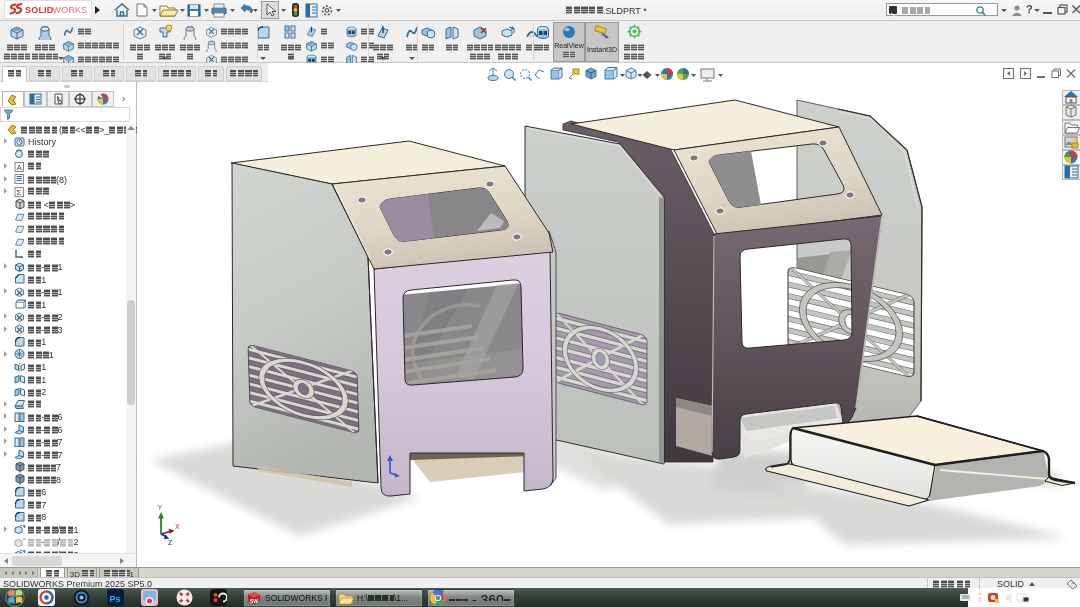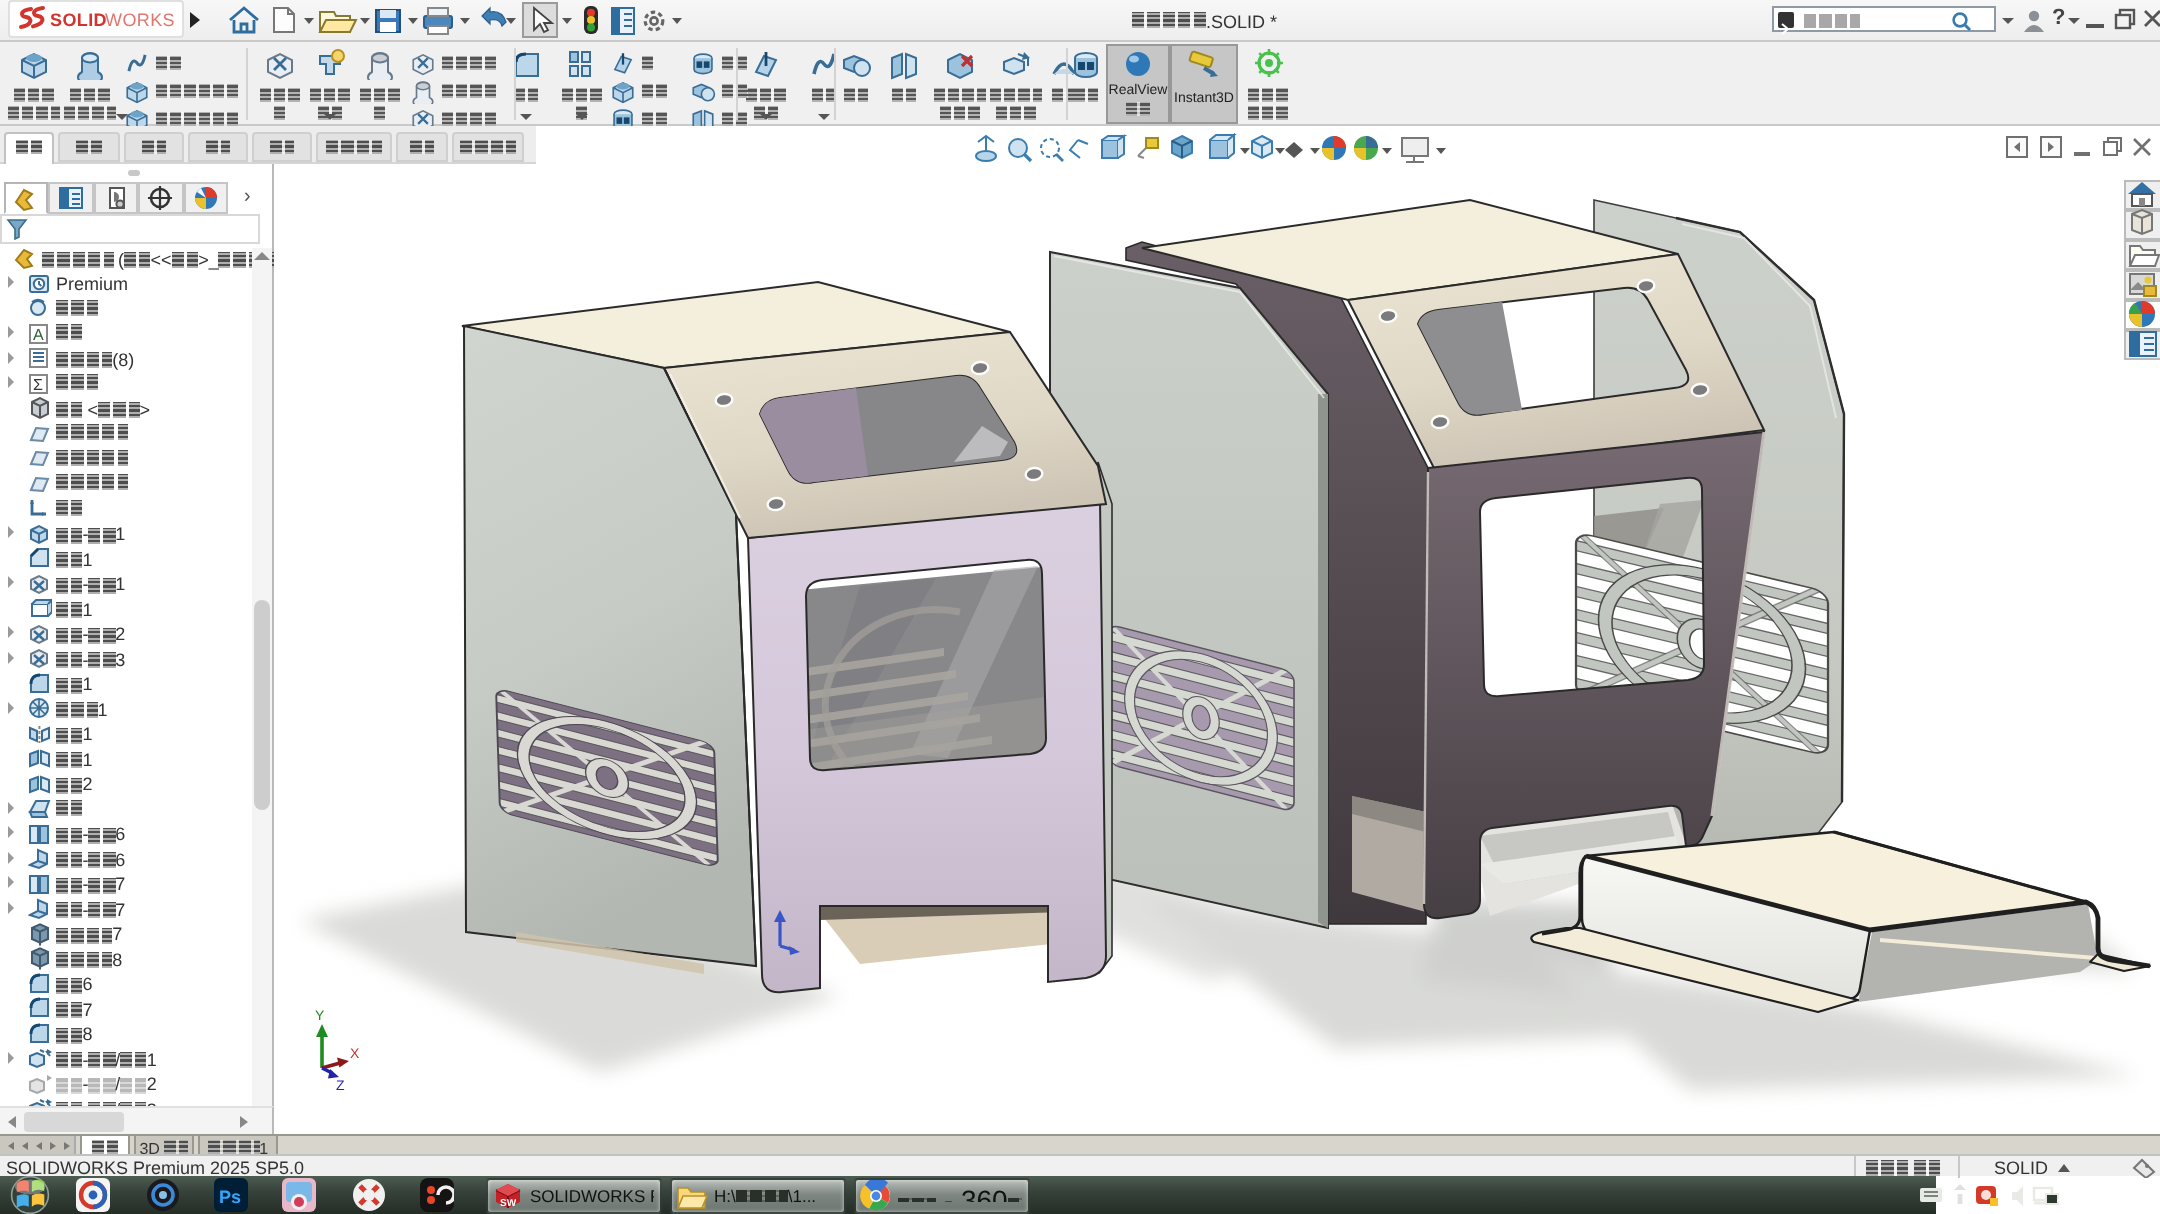--- a/index.html
+++ b/index.html
@@ -60,21 +60,21 @@
       <circle cx="183.5" cy="12.8" r="2" fill="#35a035"></circle>
 
     <rect x="194" y="3" width="11" height="13" fill="#eaf1f8" stroke="#2e6da0"></rect>
       <rect x="194" y="3" width="4" height="13" fill="#2e6da0"></rect>
       <path d="M200 6 h4 M200 9 h4 M200 12 h4" stroke="#2e6da0" stroke-width="1"></path>
 
     <circle cx="215" cy="9.5" r="4.4" fill="none" stroke="#666" stroke-width="1.6" stroke-dasharray="2.2 1.6"></circle>
       <circle cx="215" cy="9.5" r="1.8" fill="none" stroke="#666" stroke-width="1.3"></circle>
     <path d="M224 8 l5 0 l-2.5 3 z" fill="#555"></path>
   </svg>
-  <div class="ab" style="left:566px;top:6px;font-size:9px;color:#222"><span class="c" style="width:37px"></span><span style="color:#333">.SOLID *</span></div>
+  <div class="ab" style="left:566px;top:6px;font-size:9px;color:#222"><span class="c" style="width:37px"></span><span style="color:#333">.SLDPRT *</span></div>
 
   <div class="ab" style="left:886px;top:3px;width:112px;height:13px;background:#fff;border:1px solid #8e9aa5">
     <div class="ab" style="left:2px;top:1.5px;width:8px;height:8px;background:#333;border-radius:1px"><svg width="9" height="9">
           <path d="M2 2 l3 2.5 L2 7" stroke="#fff" stroke-width="1" fill="none"></path>
         </svg></div>
     <span class="c g" style="position:absolute;left:15px;top:3px;width:28px;height:7px"></span>
     <svg class="ab" style="left:88px;top:1px" width="12" height="11">
         <circle cx="5" cy="5" r="3.2" fill="none" stroke="#3a7ab0" stroke-width="1.3"></circle>
         <path d="M7.5 7.5 L10 10" stroke="#3a7ab0" stroke-width="1.5"></path>
       </svg>
@@ -433,21 +433,21 @@
 <svg class="ab" style="left:7px;top:41.0px" width="12" height="12" viewBox="0 0 12 12">
       <path d="M1 7 L5 2 L9 4 L6.5 6.5 L9 10 L5 11 Z" fill="#e8b93a" stroke="#a07c18"></path>
     </svg>
 <div class="ab" style="left:21px;top:42.5px;height:10px;font-size:9px;color:#333;white-space:nowrap"><span class="c" style="width:35.5px;vertical-align:0px"></span><span style="font-size:9px;color:#333;vertical-align:1.5px">  (</span><span class="c" style="width:13.3px;vertical-align:0px"></span><span style="font-size:9px;color:#333;vertical-align:1.5px">&lt;&lt;</span><span class="c" style="width:13.3px;vertical-align:0px"></span><span style="font-size:9px;color:#333;vertical-align:1.5px">&gt;_</span><span class="c" style="width:28.1px;vertical-align:0px"></span></div>
 <div class="ab" style="left:4px;top:56.4px;width:0;height:0;border-top:3.2px solid transparent;border-bottom:3.2px solid transparent;border-left:3.8px solid #9a9a9a"></div>
 <svg class="ab" style="left:14px;top:53.6px" width="12" height="12" viewBox="0 0 12 12">
       <rect x="1" y="2" width="9" height="8" rx="1" fill="#d8e9f4" stroke="#3a6d96"></rect>
       <circle cx="5.5" cy="6" r="2.6" fill="#fff" stroke="#3a6d96"></circle>
       <path d="M5.5 4.5 v1.5 l1.2 1" stroke="#3a6d96" fill="none"></path>
     </svg>
-<div class="ab" style="left:28px;top:55.1px;height:10px;font-size:9px;color:#333;white-space:nowrap"><span style="font-size:9px;color:#333;vertical-align:1.5px">Premium</span></div>
+<div class="ab" style="left:28px;top:55.1px;height:10px;font-size:9px;color:#333;white-space:nowrap"><span style="font-size:9px;color:#333;vertical-align:1.5px">History</span></div>
 <svg class="ab" style="left:14px;top:66.0px" width="12" height="12" viewBox="0 0 12 12">
       <circle cx="5" cy="6" r="3.5" fill="#d8e9f4" stroke="#3a6d96"></circle>
       <path d="M2 3 a4.5 4.5 0 0 1 6 0" fill="none" stroke="#3a6d96"></path>
     </svg>
 <div class="ab" style="left:28px;top:67.5px;height:10px;font-size:9px;color:#333;white-space:nowrap"><span class="c" style="width:20.7px;vertical-align:0px"></span></div>
 <div class="ab" style="left:4px;top:81.4px;width:0;height:0;border-top:3.2px solid transparent;border-bottom:3.2px solid transparent;border-left:3.8px solid #9a9a9a"></div>
 <svg class="ab" style="left:14px;top:78.6px" width="12" height="12" viewBox="0 0 12 12">
       <rect x="1" y="1.5" width="8.5" height="9" fill="#fff" stroke="#888"></rect>
       <text x="2.5" y="9" font-size="8" fill="#2a6030">A</text>
     </svg>

